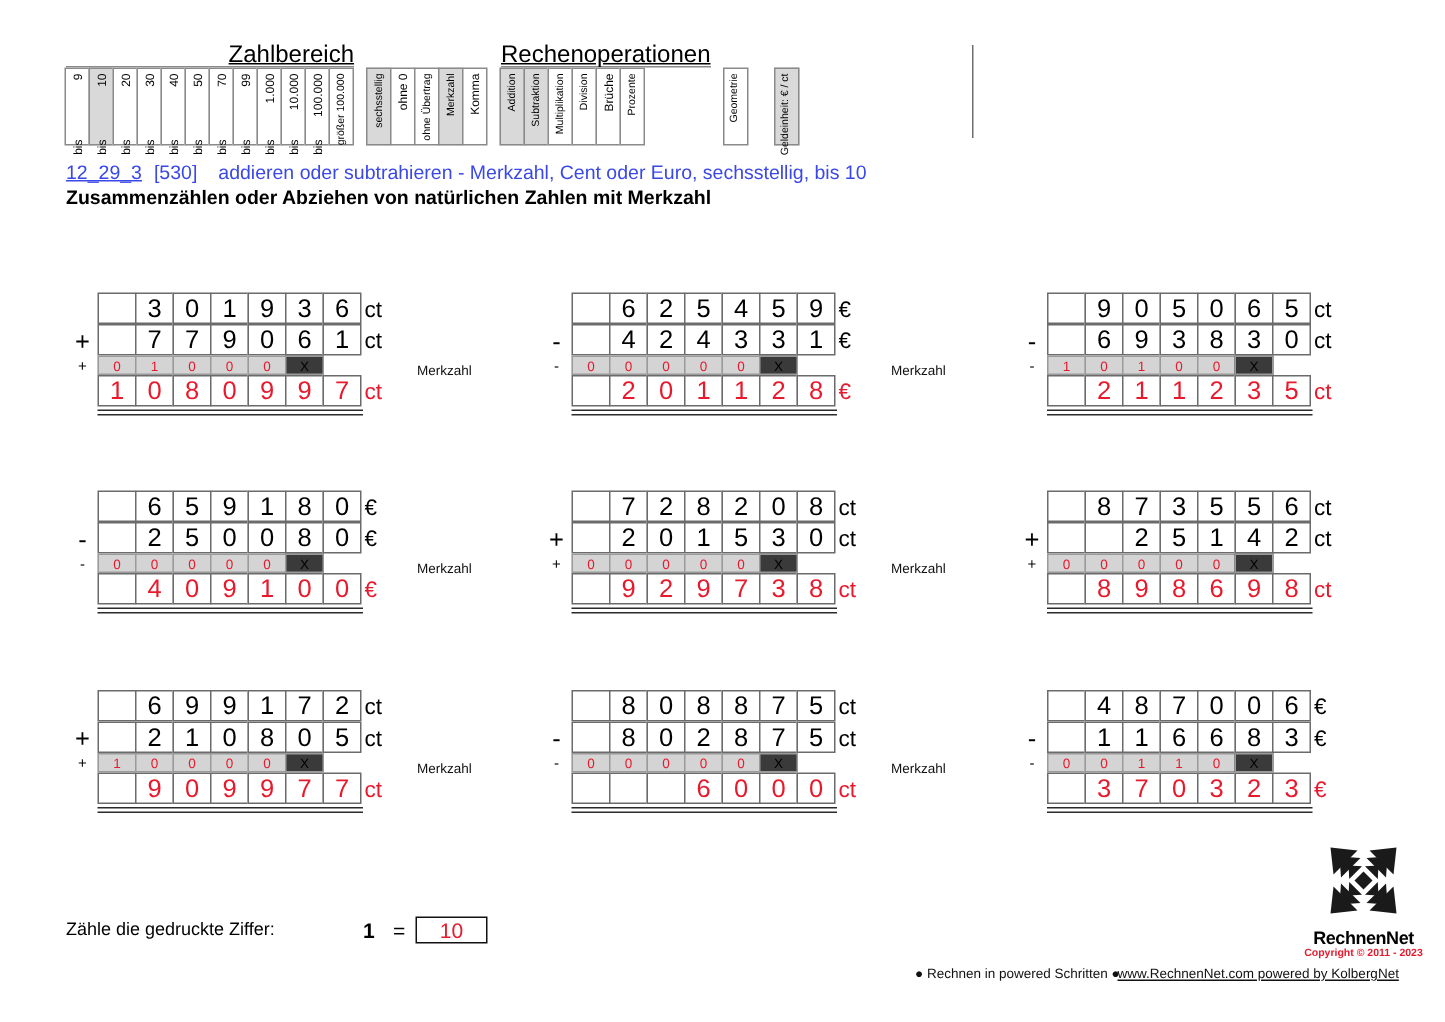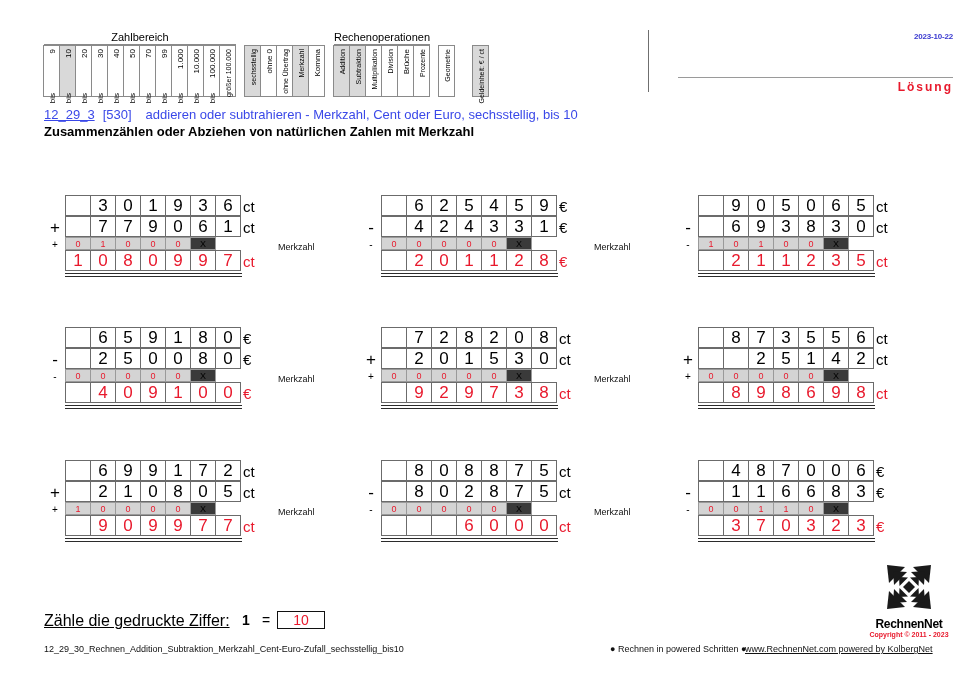--- a/index.html
+++ b/index.html
@@ -7,22 +7,23 @@
     width:963px;height:681px;background:#ffffff;
     font-family:"Liberation Sans", sans-serif;
     color:#000;overflow:hidden;position:relative;
   }
   .page{position:relative;width:963px;height:681px;}
 
   
   .hdr{position:absolute;left:44px;top:30px;display:flex;align-items:flex-end;}
   .grp{display:flex;flex-direction:column;}
   .grp-title{
-    height:14px;line-height:14px;text-align:center;font-size:11px;
+    height:14px;line-height:14px;text-align:right;font-size:16px;
     border-bottom:1px solid #8a8a8a;
+    text-decoration:underline;
   }
   .grp-title.empty{border-bottom:none;}
   .grp-cols{display:flex;}
   .col{
     width:15px;height:50px;border:1px solid #8a8a8a;margin-left:-1px;
     position:relative;background:#fff;
   }
   .col.hl{background:#d9d9d9;}
   .vtxt{
     position:absolute;left:50%;transform-origin:0 0;
@@ -74,21 +75,21 @@
   .unit{
     font-size:15px;line-height:21px;margin-left:2px;white-space:nowrap;
   }
   .unit.red{color:#e8192c;}
   .merk{
     position:absolute;font-size:9px;color:#111;white-space:nowrap;
   }
   .dblrule{position:absolute;height:0;border-top:1px solid #2b2b2b;border-bottom:1px solid #2b2b2b;height:2px;}
 
   
-  .countline{position:absolute;left:44px;top:612px;font-size:16px;text-decoration:underline;}
+  .countline{position:absolute;left:44px;top:612px;font-size:12px;}
   .cnt-digit{position:absolute;left:242px;top:612px;font-size:14px;font-weight:bold;}
   .cnt-eq{position:absolute;left:262px;top:612px;font-size:14px;}
   .cnt-box{
     position:absolute;left:277px;top:611px;width:48px;height:18px;
     border:1px solid #111;box-sizing:border-box;text-align:center;
     color:#e8192c;font-size:14px;line-height:17px;
   }
   .fname{position:absolute;left:44px;top:644px;font-size:9px;color:#111;}
   .foot-mid{position:absolute;left:610px;top:644px;font-size:9px;color:#111;}
   .foot-url{position:absolute;left:745px;top:644px;font-size:9px;color:#111;text-decoration:underline;}
@@ -213,25 +214,20 @@
       <div class="grp">
         <div class="grp-title empty"></div>
         <div class="grp-cols">
           <div class="col hl">
             <span class="vtxt vtop tall">Geldeinheit: € / ct</span>
           </div>
         </div>
       </div>
     </div>
   <div class="hdr-vbar"></div>
-  <div class="hdr-right">
-    <div class="datetxt">2023-10-22</div>
-    <div class="hr-line"></div>
-    <div class="loesung">Lösung</div>
-  </div>
 
   <div class="codeline">
     <span class="c1">12_29_3</span><span class="c2">[530]</span><span class="c3">addieren oder subtrahieren - Merkzahl, Cent oder Euro, sechsstellig, bis 10</span>
   </div>
   <div class="title">Zusammenzählen oder Abziehen von natürlichen Zahlen mit Merkzahl</div>
 
   <div id="exercises">
       <div class="ex" style="left: 44px; top: 196px;">
         <div class="ex-grid">
           <div class="row">
@@ -661,21 +657,20 @@
           <div class="dblrule" style="left: 21px; top: 77px; width: 177px;"></div>
         </div>
       </div>
     </div>
 
   <div class="countline">Zähle die gedruckte Ziffer:</div>
   <div class="cnt-digit">1</div>
   <div class="cnt-eq">=</div>
   <div class="cnt-box">10</div>
 
-  <div class="fname">12_29_30_Rechnen_Addition_Subtraktion_Merkzahl_Cent-Euro-Zufall_sechsstellig_bis10</div>
   <div class="foot-mid">● Rechnen in powered Schritten ●</div>
   <div class="foot-url">www.RechnenNet.com powered by KolbergNet</div>
 
   <div class="brand">
     <span>
       <svg width="62" height="52" viewBox="0 0 62 52" aria-hidden="true">
         <g transform="translate(31,24)" fill="#1a1a1a">
           <g>
             <polygon points="-22,-22 -4,-20 -20,-4"></polygon>
             <polygon points="22,-22 20,-4 4,-20"></polygon>

